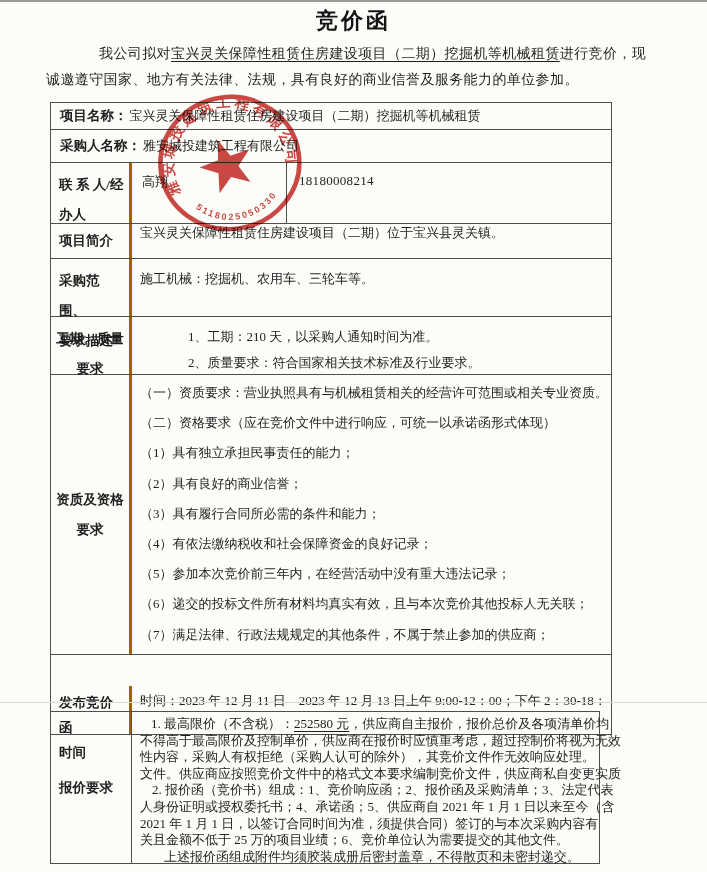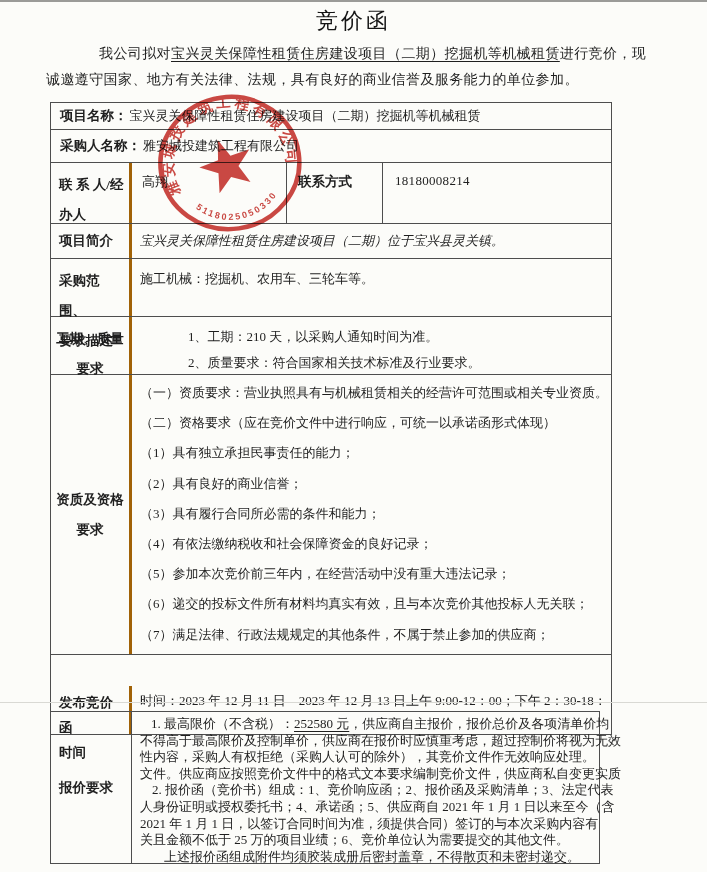--- a/index.html
+++ b/index.html
@@ -9,38 +9,38 @@
     background:#fcfcf9; overflow:hidden;
     font-family:"Liberation Serif","DejaVu Serif",serif;
     color:#1f1f1f;
   }
   .scan-top-edge{ position:absolute; top:0; left:0; width:707px; height:2px; background:#9b9b98; }
   .scan-break-line{ position:absolute; top:702px; left:0; width:707px; height:1px; background:#d9d9d4; }
 
   .doc-title{
     position:absolute; top:6px; left:0; width:707px; text-align:center;
     font-family:"Liberation Sans","DejaVu Sans",sans-serif;
-    font-size:22px; font-weight:normal; letter-spacing:3px; color:#141414;
+    font-size:22px; font-weight:bold; letter-spacing:3px; color:#141414;
   }
   .intro{ position:absolute; top:41px; left:46px; width:620px; font-size:14px; line-height:26px; letter-spacing:.4px; }
   .intro .iline{ white-space:nowrap; }
   .intro .l1{ text-indent:53px; }
   .u-line{ text-decoration:underline; text-underline-offset:3px; text-decoration-thickness:1px; }
 
   
   .tbl{ position:absolute; left:50px; top:102px; width:562px; border:1px solid #4e4e4e; background:transparent; }
   .tbl2{ position:absolute; left:50px; top:711px; width:550px; height:153px; border:1px solid #4e4e4e; display:flex; }
   .trow{ display:flex; border-bottom:1px solid #4e4e4e; }
   .trow:last-child{ border-bottom:none; }
   .lbl{
     width:81px; border-right:3px solid #a16207; font-weight:bold; font-size:13.5px;
     padding:7px 3px 0 8px; line-height:30px; flex:none;
   }
   .val{ flex:1; font-size:13px; padding:7px 8px 0 8px; }
-  .vcenter{ display:flex; flex-direction:column; justify-content:center; padding-top:0;font-style:italic; }
+  .vcenter{ display:flex; flex-direction:column; justify-content:flex-start; padding-top:0; }
   .row-inline{ align-items:center; }
   .row-inline .full{ display:flex; align-items:center; width:100%; padding-left:9px; font-size:13px; }
   .full .flabel{ font-weight:bold; font-size:13.5px; flex:none; }
   .full .fvalue{ margin-left:2px; }
 
   
   .c-name{ width:155px; border-right:1px solid #4e4e4e; font-size:13px; padding:10px 4px 0 10px; flex:none; }
   .c-plabel{ width:96px; border-right:1px solid #4e4e4e; font-weight:bold; font-size:13.5px; padding:10px 2px 0 11px; flex:none; }
   .c-phone{ flex:1; font-size:13px; font-family:"Liberation Serif","DejaVu Serif",serif; padding:10px 4px 0 12px; letter-spacing:.3px; }
 
@@ -100,21 +100,20 @@
         <span class="fvalue">雅安城投建筑工程有限公司</span>
       </div>
     </div>
 
     <div class="trow h-r3">
       <div class="lbl">
           <div class="tline">联 系 人/经</div>
           <div class="tline">办人</div>
         </div>
       <div class="c-name">高翔</div>
-      <div class="c-plabel">联系方式</div>
       <div class="c-phone">18180008214</div>
     </div>
 
     <div class="trow h-r4">
       <div class="lbl mid">
           <div>项目简介</div>
         </div>
       <div class="val vcenter">
           <div>宝兴灵关保障性租赁住房建设项目（二期）位于宝兴县灵关镇。</div>
         </div>

